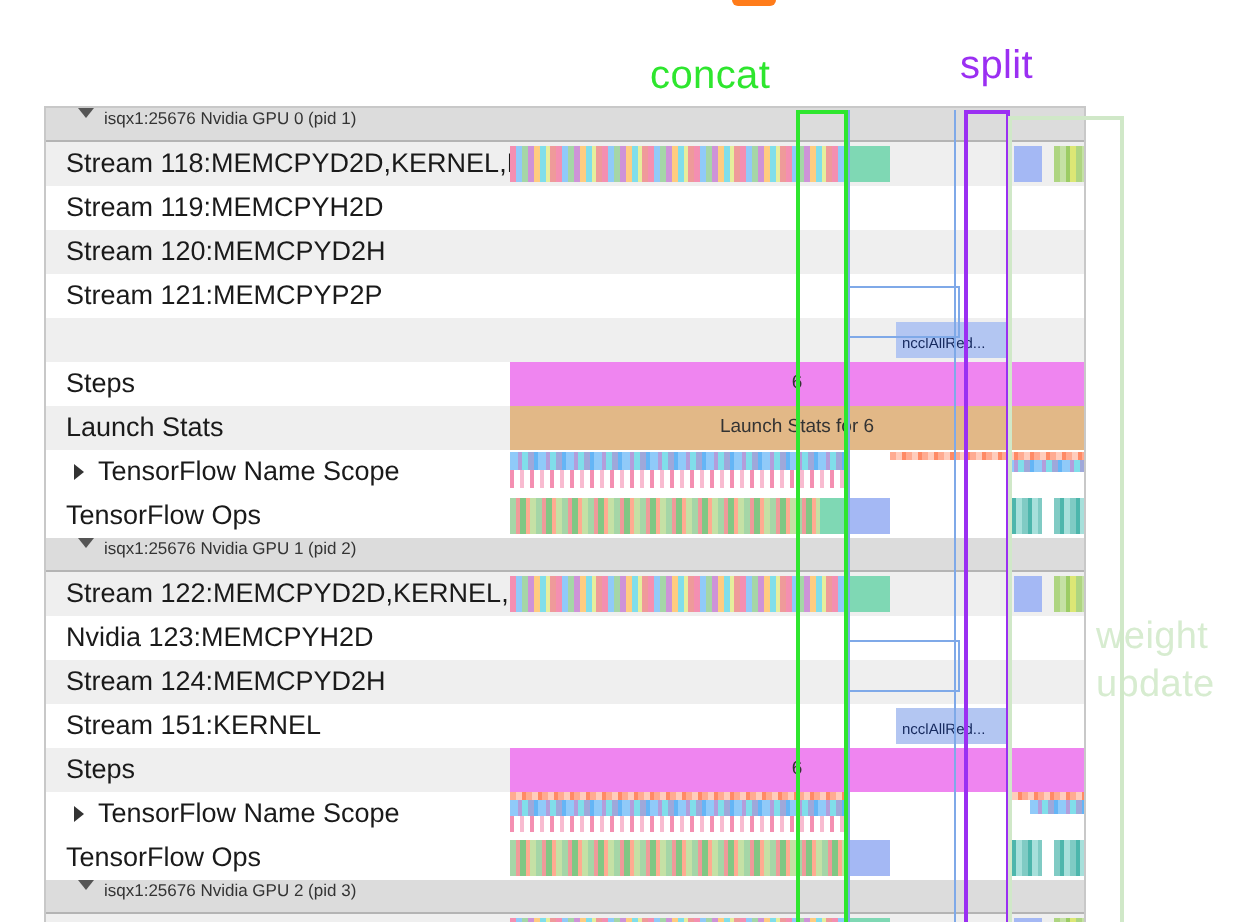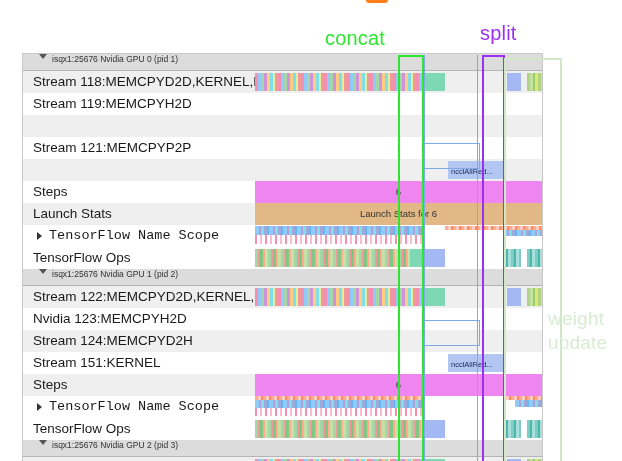--- a/index.html
+++ b/index.html
@@ -67,21 +67,21 @@
   .row.alt{background:#efefef;}
   .row .rlabel{
     position:absolute;left:10px;top:0;height:22px;
     line-height:22px;
     font-size:13.5px;color:#1a1a1a;
     white-space:nowrap;overflow:hidden;
     width:222px;
     z-index:6;
     background:inherit;
   }
-  .row.indent .rlabel{left:26px;width:206px;font-family:Liberation Mono, monospace;}
+  .row.indent .rlabel{left:26px;width:206px;}
   .row .caret{
     position:absolute;left:14px;top:7px;z-index:7;
     width:0;height:0;
     border-top:4px solid transparent;border-bottom:4px solid transparent;
     border-left:5px solid #333;
   }
 
   
   .lane{
     position:absolute;left:232px;top:0;right:0;height:22px;
@@ -204,20 +204,21 @@
           <div class="blk stripes-olive" style="left:272px;width:54px;"></div>
         </div>
       </div>
 
       <div class="row">
         <span class="rlabel">Stream 119:MEMCPYH2D</span>
         <div class="lane"></div>
       </div>
 
       <div class="row alt">
+        <span class="rlabel">Stream 120:MEMCPYD2H</span>
         <div class="lane"></div>
       </div>
 
       <div class="row">
         <span class="rlabel">Stream 121:MEMCPYP2P</span>
         <div class="lane"></div>
       </div>
 
       <div class="row alt">
         <div class="lane">

